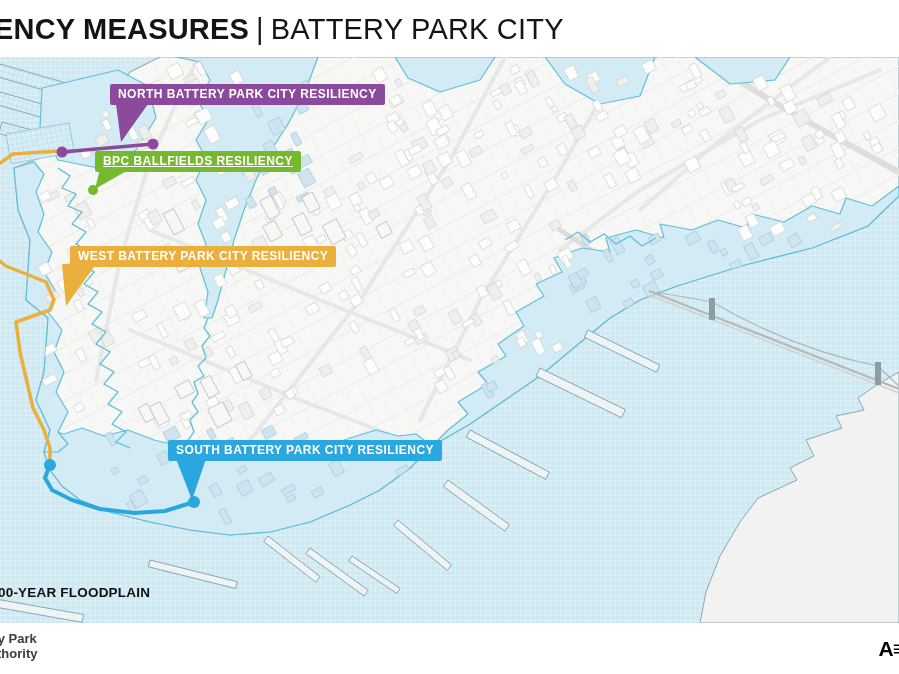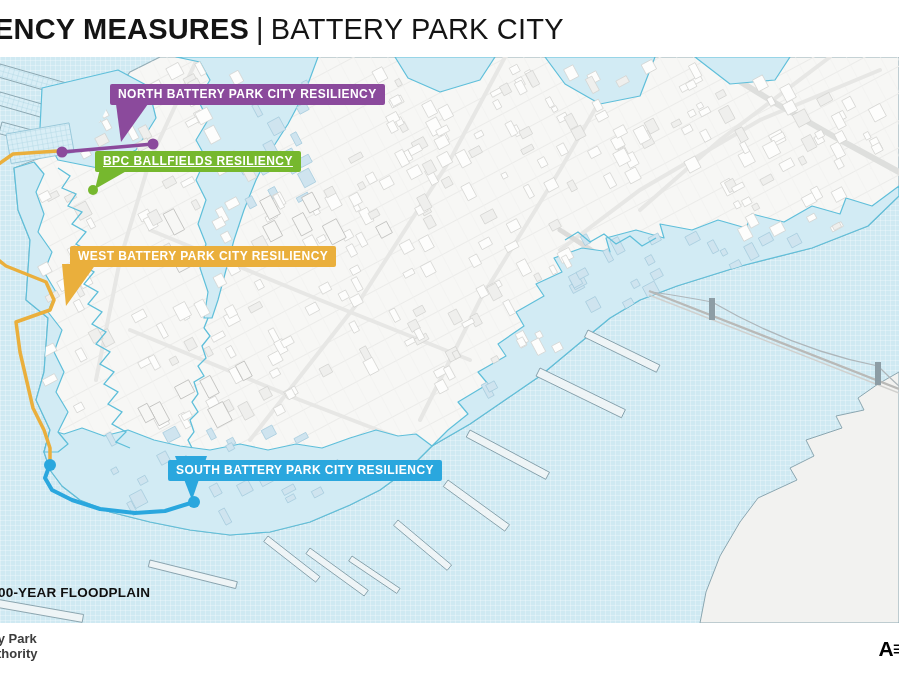--- a/index.html
+++ b/index.html
@@ -13,21 +13,21 @@
   .title .r{font-weight:400;}
   
   .map{position:absolute;left:0;top:57px;width:899px;height:566px;overflow:hidden;background:#f6f6f4;}
   .map svg{position:absolute;left:0;top:0;}
   
   .callout{position:absolute;height:21px;line-height:21px;padding:0 8px;border-radius:2px;
            color:#fff;font-weight:700;font-size:12px;letter-spacing:.45px;white-space:nowrap;z-index:20;}
   .co-north{left:110px;top:84px;}
   .co-ballfields{left:95px;top:151px;}
   .co-west{left:70px;top:246px;}
-  .co-south{left:168px;top:440px;margin-top:20px;}
+  .co-south{left:168px;top:440px;}
   
   .legend{position:absolute;left:-2px;top:585px;font-size:13.5px;font-weight:800;color:#101010;
           letter-spacing:.2px;z-index:20;white-space:nowrap;}
   
   .footer{position:absolute;left:0;bottom:0;width:899px;height:51px;background:#fff;z-index:30;text-align:center;}
   .org{position:absolute;left:-3px;top:9px;font-size:13px;font-weight:700;color:#3c3c3c;line-height:14.5px;white-space:nowrap;}
   .brand{position:absolute;right:-5px;top:14px;font-size:21px;font-weight:900;color:#000;letter-spacing:-1px;white-space:nowrap;}
 </style>
 </head>
 <body>

